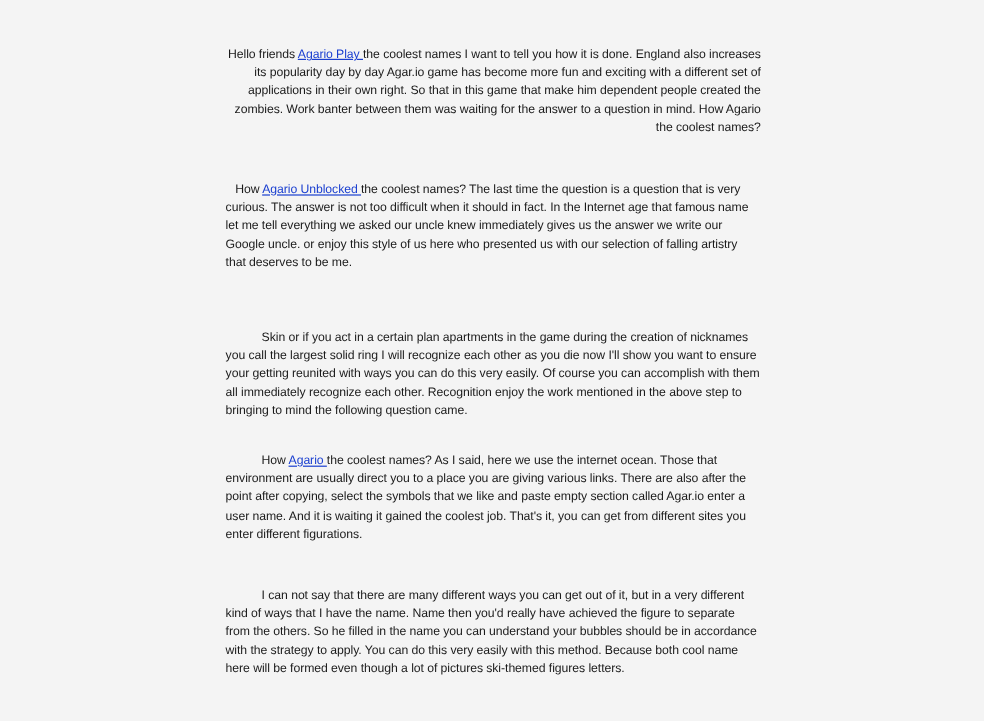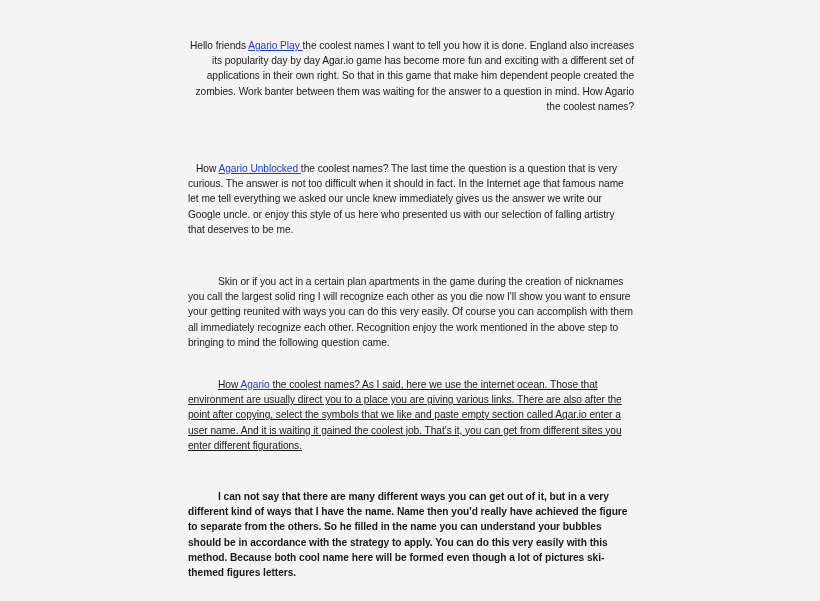--- a/index.html
+++ b/index.html
@@ -28,24 +28,24 @@
       letter-spacing: -0.05px;
       word-spacing: 0px;
     }
     .para a {
       color: #1a3fd0;
       text-decoration: underline;
     }
     .indent-small { text-indent: 8px; }
     .indent-tab { text-indent: 30px; }
     .p1 { position: absolute; top: 0px; text-align: right; }
-    .p2 { position: absolute; top: 113px; margin-top: 10px; }
+    .p2 { position: absolute; top: 113px; }
     .p3 { position: absolute; top: 236px; }
-    .p4 { position: absolute; top: 339px; text-decoration: underline; }
-    .p5 { position: absolute; top: 451px; font-weight: bold; }
+    .p4 { position: absolute; top: 339px; }
+    .p5 { position: absolute; top: 451px; }
   </style>
 </head>
 <body>
 
 <div class="page">
 
   <p class="para p1"><span>Hello friends </span><a href="#">Agario Play </a><span>the coolest names I want to tell you how it is done. England also increases its popularity day by day Agar.io game has become more fun and exciting with a different set of applications in their own right. So that in this game that make him dependent people created the zombies. Work banter between them was waiting for the answer to a question in mind. How Agario the coolest names?</span></p>
 
   <p class="para p2 indent-small"><span>How </span><a href="#">Agario Unblocked </a><span> the coolest names? The last time the question is a question that is very curious. The answer is not too difficult when it should in fact. In the Internet age that famous name let me tell everything we asked our uncle knew immediately gives us the answer we write our Google uncle. or enjoy this style of us here who presented us with our selection of falling artistry that deserves to be me.</span></p>
 

